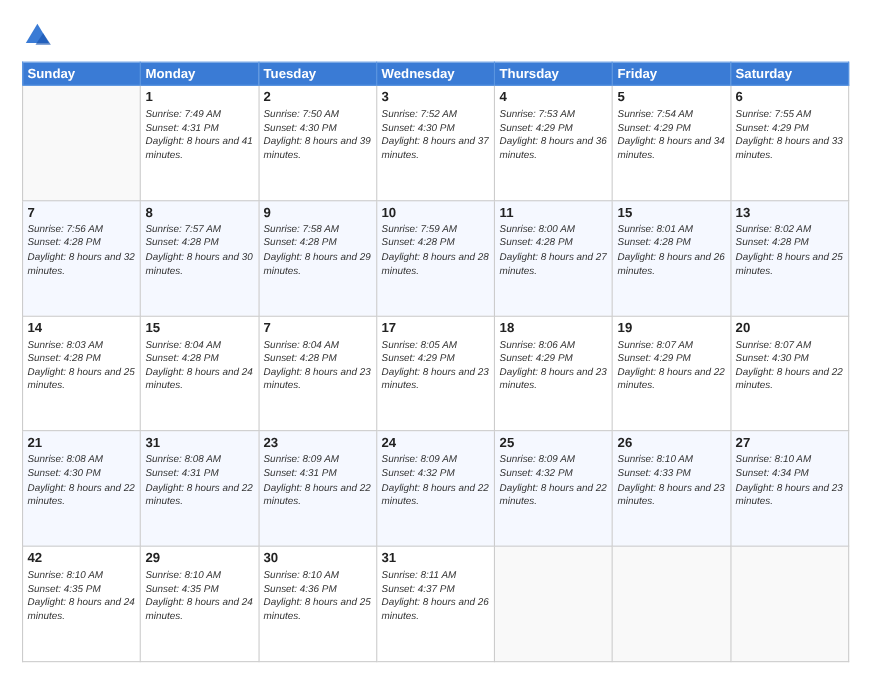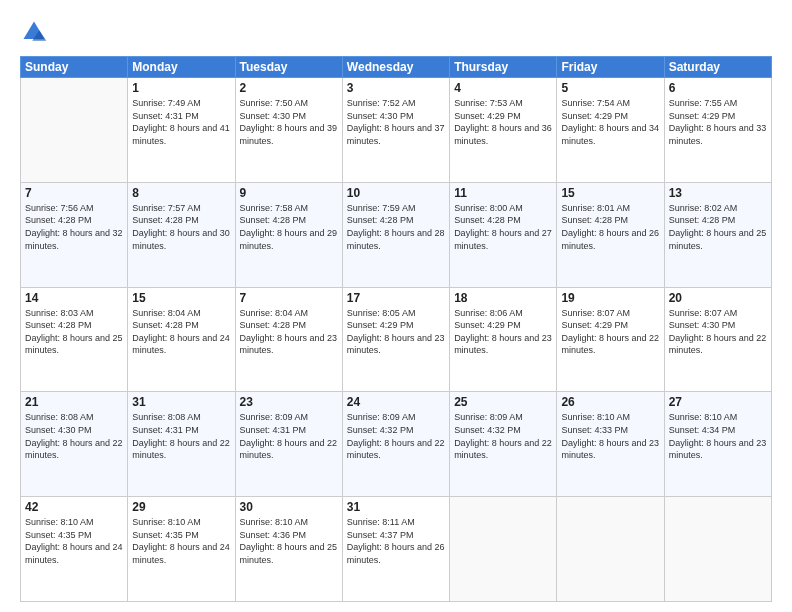--- a/index.html
+++ b/index.html
@@ -89,20 +89,21 @@
       font-size: 12px;
       font-weight: bold;
       color: #222;
       display: block;
       margin-bottom: 2px;
     }
     .day-info {
       font-size: 9px;
       line-height: 1.4;
       color: #333;
+      font-style: italic;
     }
     .empty-cell {
       background: #f9f9f9;
     }
     .row-alt td {
       background: #f5f8ff;
     }
   </style>
 </head>
 <body>

